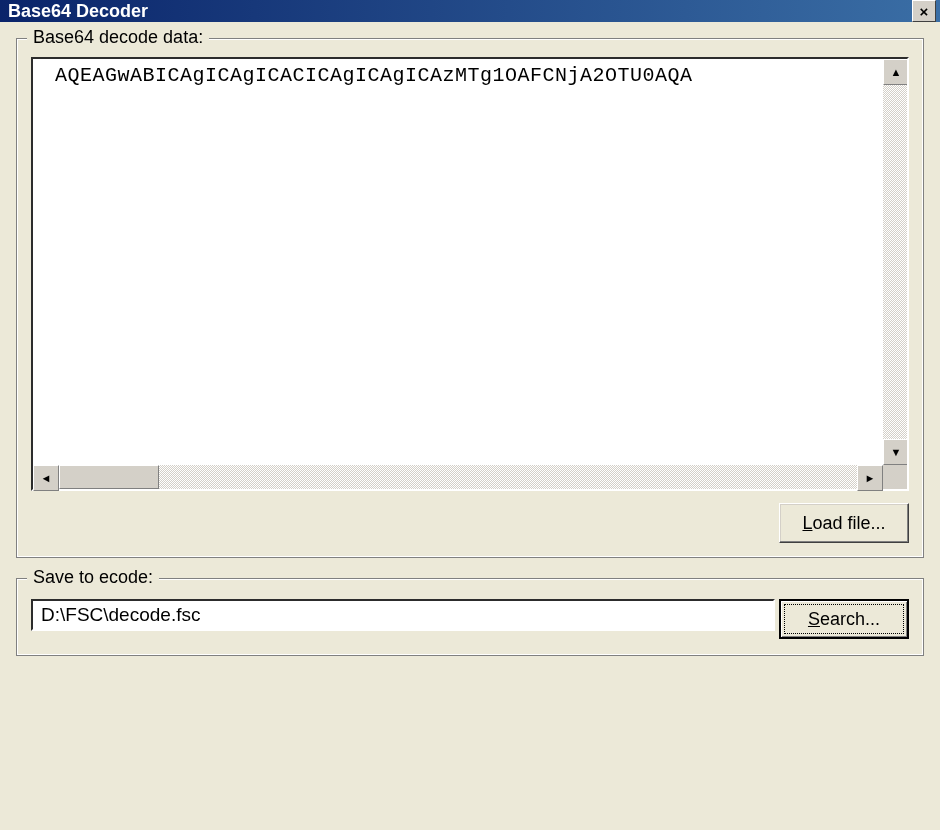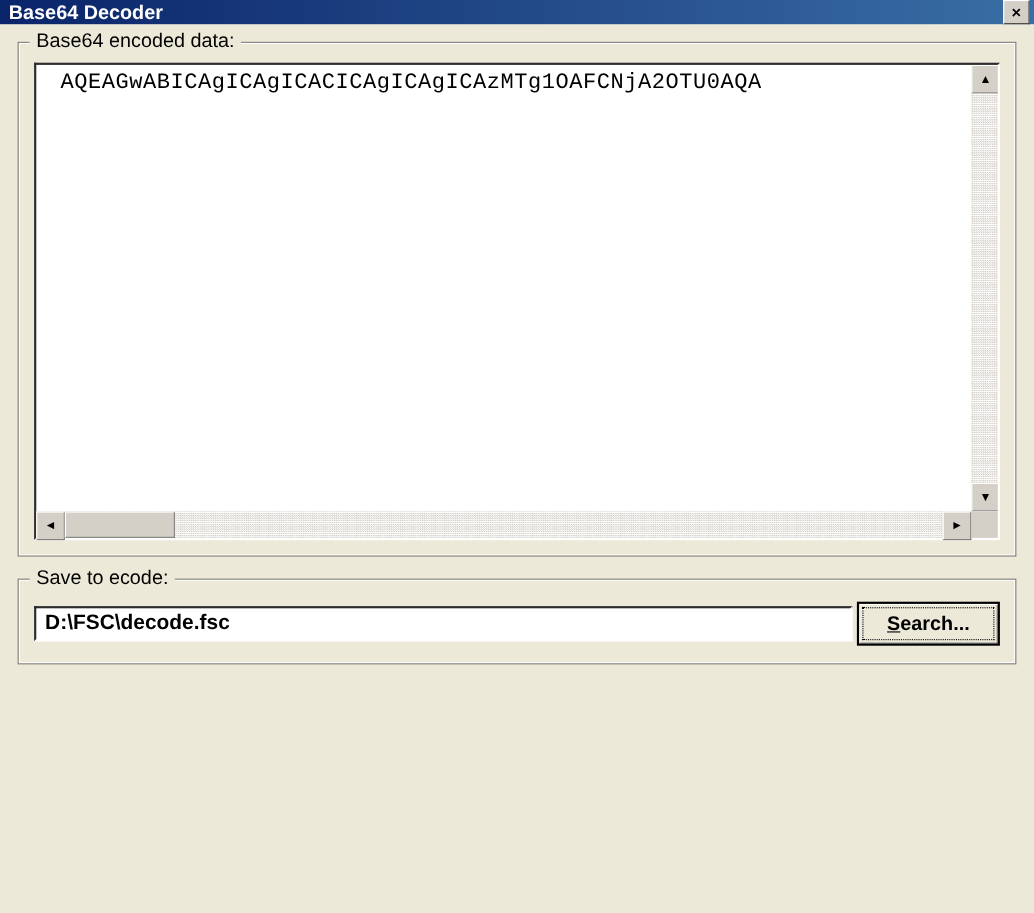--- a/index.html
+++ b/index.html
@@ -188,23 +188,22 @@
     outline-offset: -6px;
   }
   .underline {
     text-decoration: underline;
   }
   .save-group {
     padding: 20px 14px 16px 14px;
   }
   .save-row {
     display: flex;
-    align-items: center;
+    align-items: flex-start;
     gap: 4px;
-    font-weight: bold;
   }
   input.win-text {
     flex: 1;
     height: 32px;
     border: 2px inset #fff;
     border-top-color: #808080;
     border-left-color: #808080;
     background: #fff;
     font: inherit;
     font-size: 19px;
@@ -230,21 +229,21 @@
   <div class="titlebar">
     <span class="title">Base64 Decoder</span>
     <div class="close-btn">
       <span>×</span>
     </div>
   </div>
 
   <div class="client">
 
     <div class="groupbox encoded-group">
-      <span class="legend">Base64 encoded data:</span>
+      <span class="legend">Base64 decode data:</span>
 
       <div class="textarea-wrap">
         <div class="textarea-body">
           <div class="textarea-content">AQEAGwABICAgICAgICACICAgICAgICAzMTg1OAFCNjA2OTU0AQA</div>
           <div class="vscroll">
             <div class="up">
                 <span>▲</span>
               </div>
             <div class="track"></div>
             <div class="down">
@@ -259,20 +258,23 @@
           <div class="track">
             <div class="thumb"></div>
           </div>
           <div class="right">
               <span>►</span>
             </div>
           <div class="corner"></div>
         </div>
       </div>
 
+      <div class="btnrow">
+        <button class="win"><span class="underline">L</span><span>oad file...</span></button>
+      </div>
     </div>
 
     <div class="groupbox save-group">
       <span class="legend">Save to ecode:</span>
       <div class="save-row">
         <input class="win-text" type="text" value="D:\FSC\decode.fsc" style="">
         <button class="win default"><span class="underline">S</span><span>earch...</span></button>
       </div>
     </div>
 

